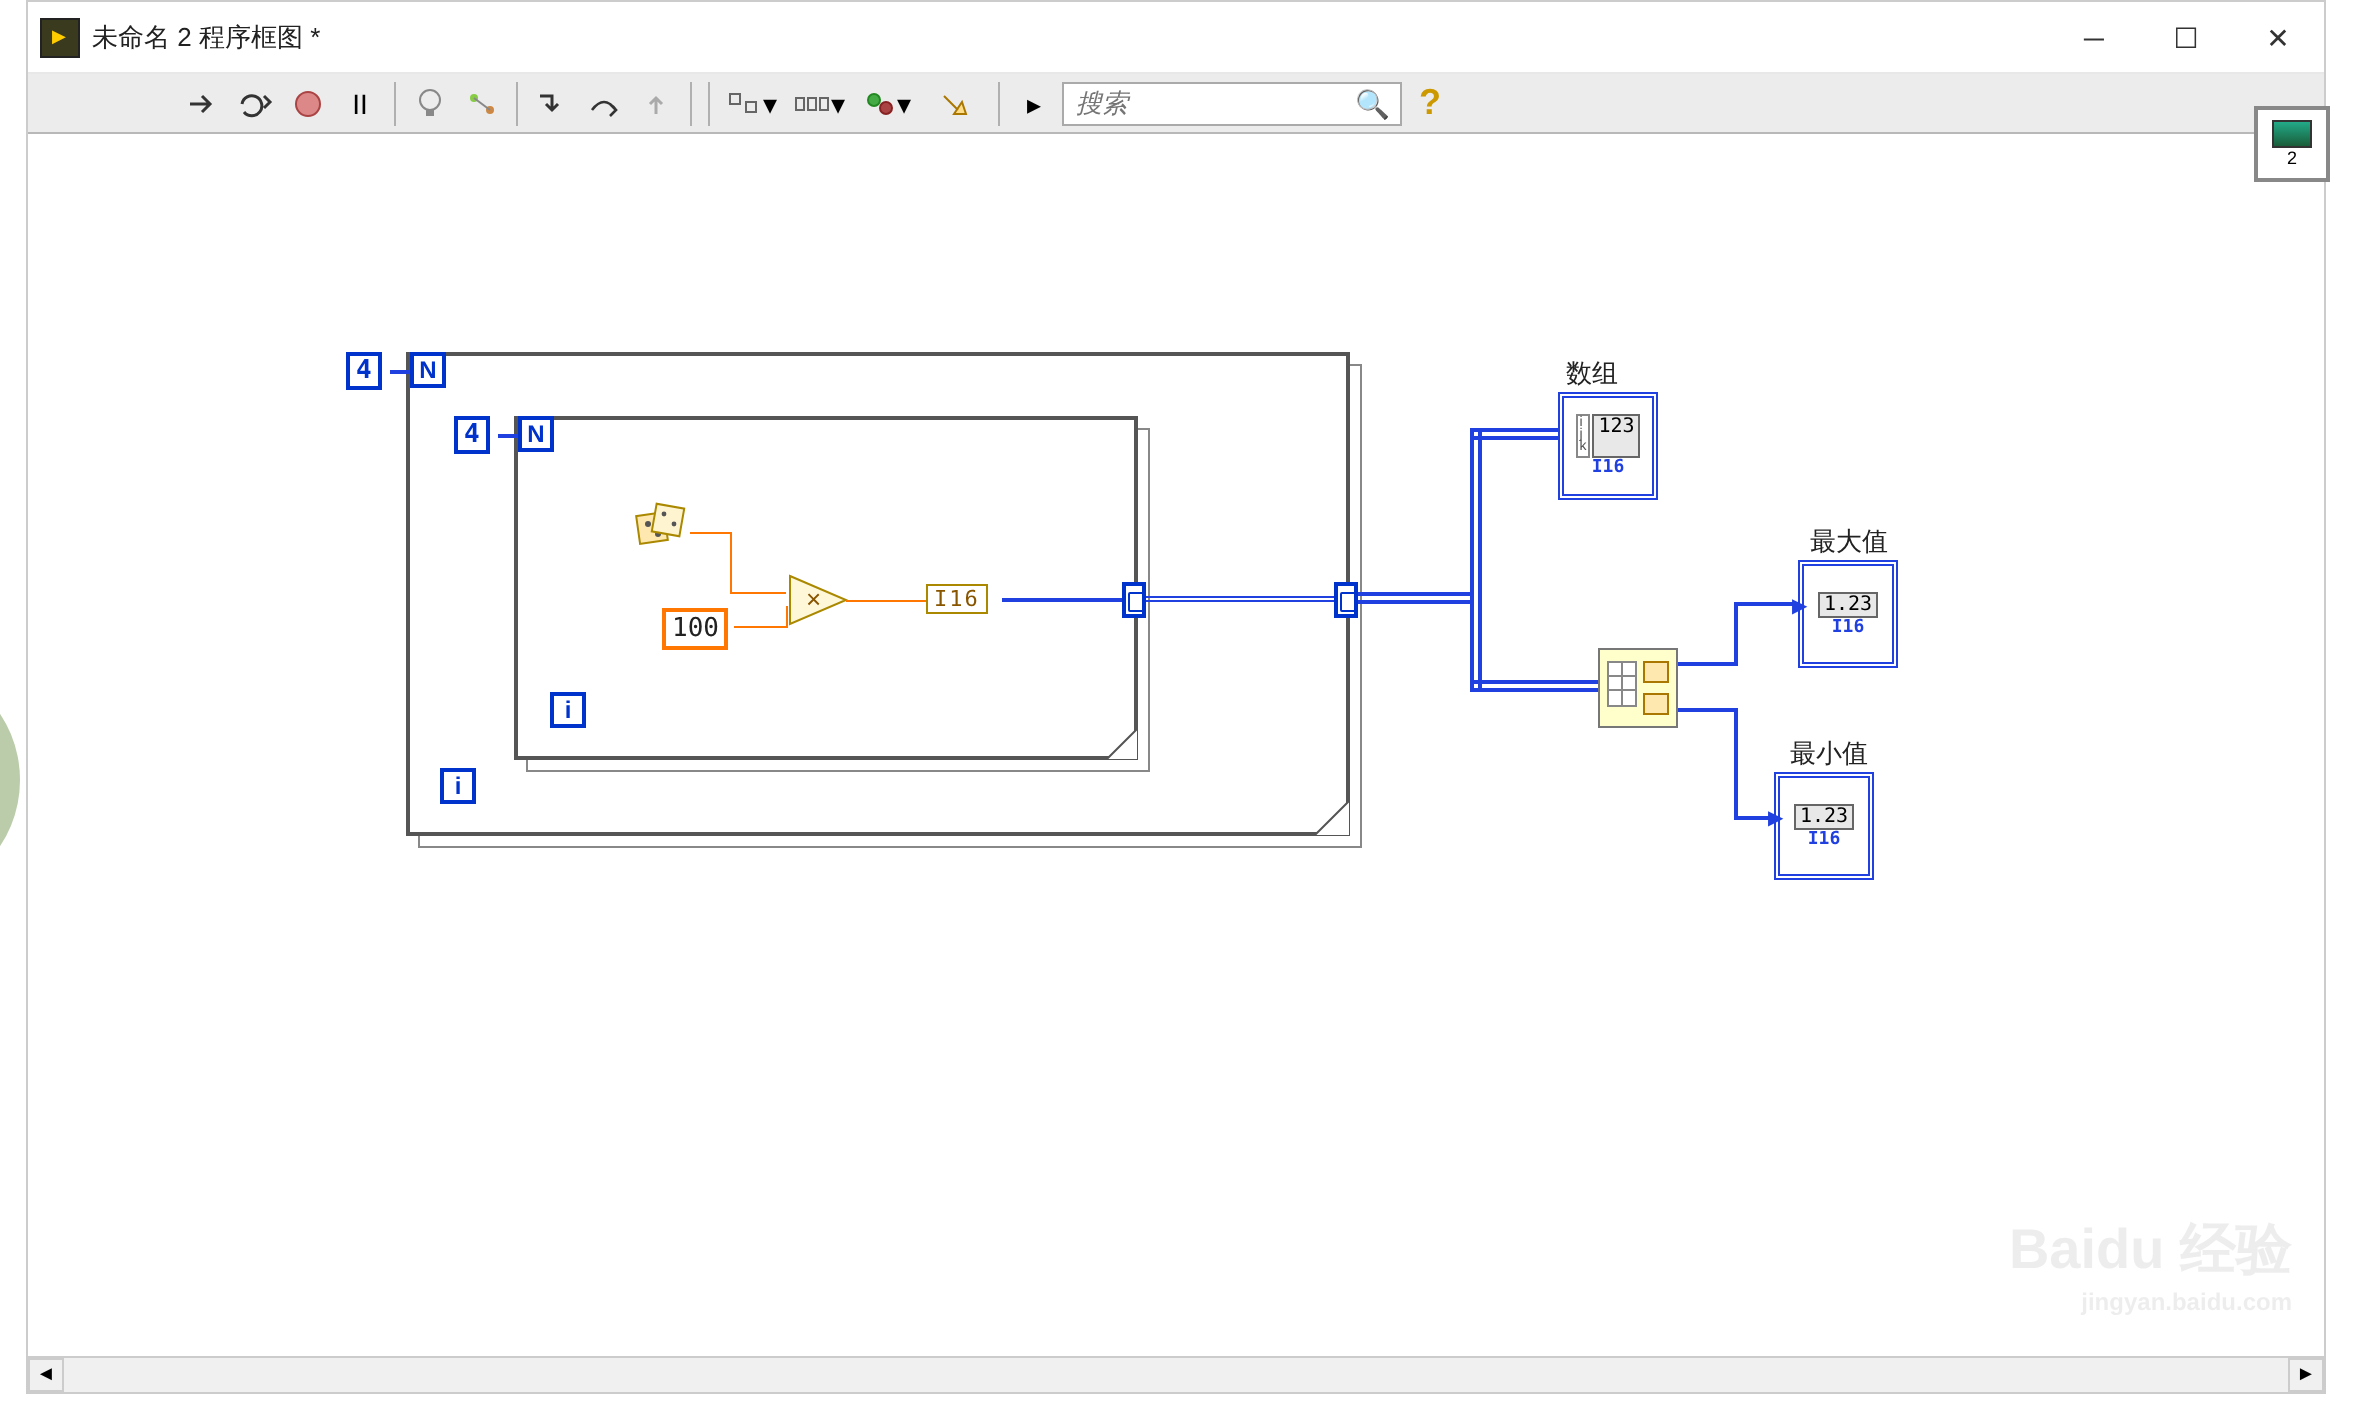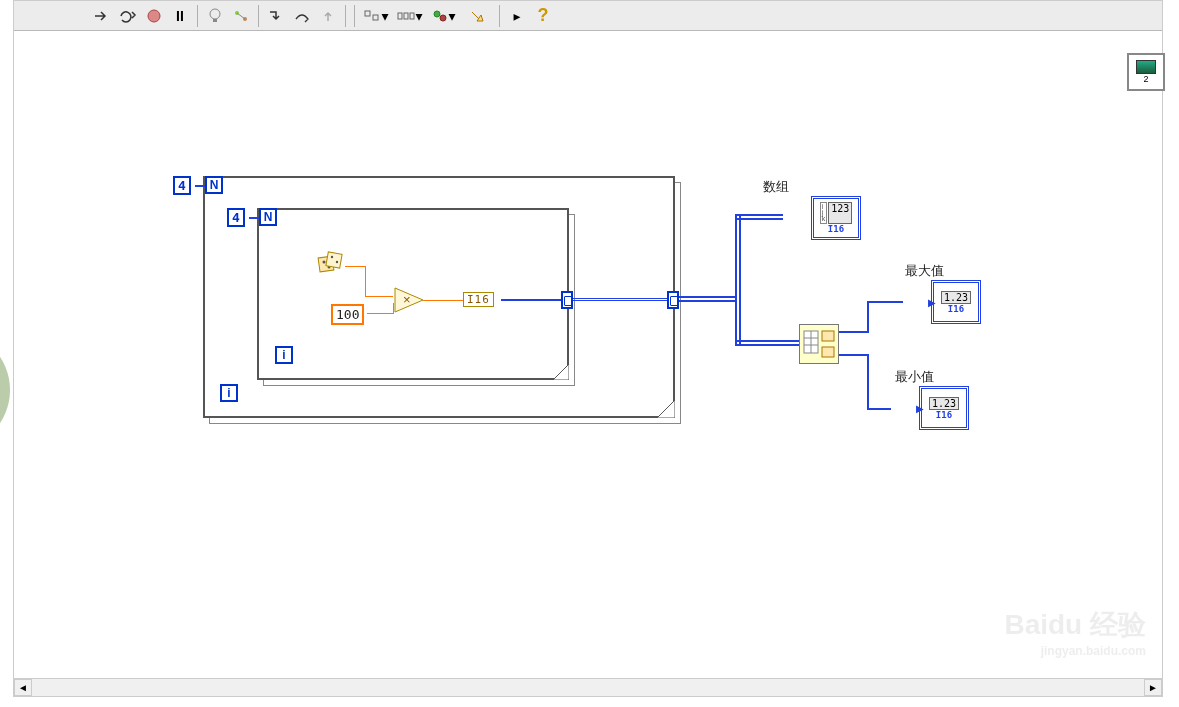--- a/index.html
+++ b/index.html
@@ -192,22 +192,22 @@
   border-radius: 1px;
 }
 .wire-blue { position: absolute; background: #2040e0; }
 .wire-blue.thick { background: none; border-top: 3px double #2040e0; }
 .wire-orange { position: absolute; background: #ff7700; height: 1px; }
 .wire-blue-v { position: absolute; background: #2040e0; width: 2px; }
 .indicator {
   position: absolute;
   border: 3px double #2040e0;
   background: #fff;
-  width: 50px; height: 44px;
-  display: flex; flex-direction: column; align-items: center; justify-content: center; margin-left: 32px;
+  width: 50px; height: 54px;
+  display: flex; flex-direction: column; align-items: center; justify-content: center;
 }
 .indicator .box123 {
   border: 1px solid #666; background: #e8e8e8;
   font-size: 10px; padding: 0 2px; font-family: monospace;
 }
 .indicator .sub {
   font-size: 9px; color: #2040e0; font-family: monospace; font-weight: bold;
 }
 .ind-label {
   position: absolute;
@@ -245,40 +245,49 @@
 </style>
 </head>
 <body>
 
 <div class="edge-left">
   <div class="circ"></div>
 </div>
 
 <div class="outer">
 
+  <div class="titlebar">
+    <div class="app-icon"></div>
+    <span class="title-text">未命名 2 程序框图 *</span>
+    <div class="winbtns">
+      <div class="winbtn">─</div>
+      <div class="winbtn">☐</div>
+      <div class="winbtn close">✕</div>
+    </div>
+  </div>
 
 
   <div class="toolbar">
     <div style="width:70px"></div>
     <div class="tb-btn">
       <svg width="16" height="14">
           <path d="M1 7 L10 7 M7 3 L11 7 L7 11" stroke="#333" fill="none" stroke-width="1.5"></path>
         </svg>
     </div>
     <div class="tb-btn">
       <svg width="18" height="16">
           <path d="M2 8 A5 5 0 1 1 3 12 M13 4 L16 7 L13 10" stroke="#333" fill="none" stroke-width="1.5"></path>
         </svg>
     </div>
     <div class="tb-btn">
       <svg width="14" height="14">
           <circle cx="7" cy="7" r="6" fill="#d88" stroke="#a44"></circle>
         </svg>
     </div>
-    <div class="tb-btn" style="font-weight:bold;">II</div>
+    <div class="tb-btn" style="font-weight:normal;">II</div>
     <div class="tb-sep"></div>
     <div class="tb-btn">
       <svg width="14" height="16">
           <circle cx="7" cy="6" r="5" fill="none" stroke="#888"></circle>
           <rect x="5" y="11" width="4" height="3" fill="#888"></rect>
         </svg>
     </div>
     <div class="tb-btn">
       <svg width="18" height="14">
           <circle cx="5" cy="4" r="2" fill="#8c4"></circle>
@@ -323,20 +332,24 @@
           <circle cx="11" cy="9" r="3" fill="#a44" stroke="#822"></circle>
         </svg>▾
     </div>
     <div class="tb-btn" style="width:32px">
       <svg width="18" height="14">
           <path d="M3 3 L10 10 M8 12 L14 12 L12 6 Z" stroke="#a70" fill="#fd8"></path>
         </svg>
     </div>
     <div class="tb-sep"></div>
     <div class="tb-btn">▸</div>
+    <div class="search-wrap">
+      <input class="search-input" placeholder="搜索" style="">
+      <span class="mag">🔍</span>
+    </div>
     <div class="tb-btn" style="color:#cc9900;font-weight:bold;font-size:18px">?</div>
   </div>
 
   <div class="right-badge">
     <div class="sq"></div>
     <span class="num">2</span>
   </div>
 
   <div class="canvas">
 
@@ -396,21 +409,21 @@
     <div class="tunnel" style="top:195px; left:546px;"></div>
 
     <div class="wire-blue thick" style="top:202px; left:558px; width:96px; height:3px;"></div>
     <div class="tunnel" style="top:195px; left:652px;"></div>
 
     <div style="position:absolute; top:200px; left:664px; width:58px; height:6px; border-top:2px solid #2040e0; border-bottom:2px solid #2040e0;"></div>
     <div style="position:absolute; top:118px; left:720px; width:6px; height:130px; border-left:2px solid #2040e0; border-right:2px solid #2040e0;"></div>
     <div style="position:absolute; top:118px; left:720px; width:48px; height:6px; border-top:2px solid #2040e0; border-bottom:2px solid #2040e0;"></div>
     <div style="position:absolute; top:244px; left:720px; width:64px; height:6px; border-top:2px solid #2040e0; border-bottom:2px solid #2040e0;"></div>
 
-    <span class="ind-label" style="top:82px; left:748px;">数组</span>
+    <span class="ind-label" style="top:82px; left:768px;">数组</span>
     <div class="indicator" style="top:100px; left:764px;">
       <div style="display:flex; gap:1px;">
         <div style="display:flex; flex-direction:column; font-size:7px; line-height:6px; color:#555; border:1px solid #888; padding:1px;">i<br>j<br>k</div>
         <span class="box123">123</span>
       </div>
       <span class="sub">I16</span>
     </div>
 
     <div class="fn-box" style="top:228px; left:784px;">
       <svg width="40" height="40">

